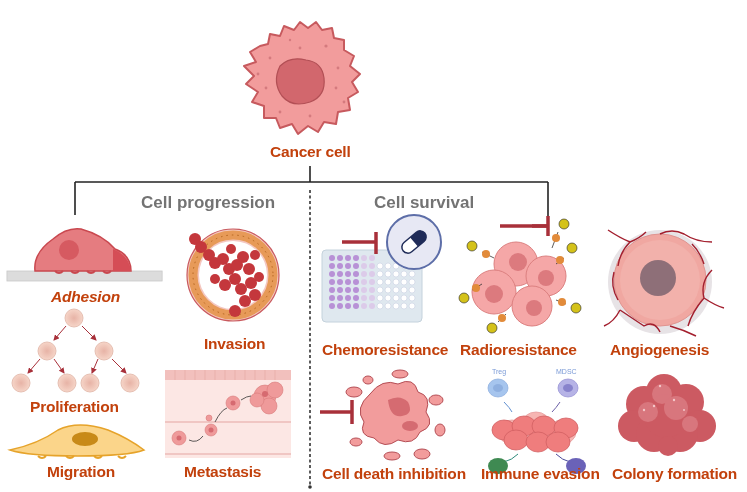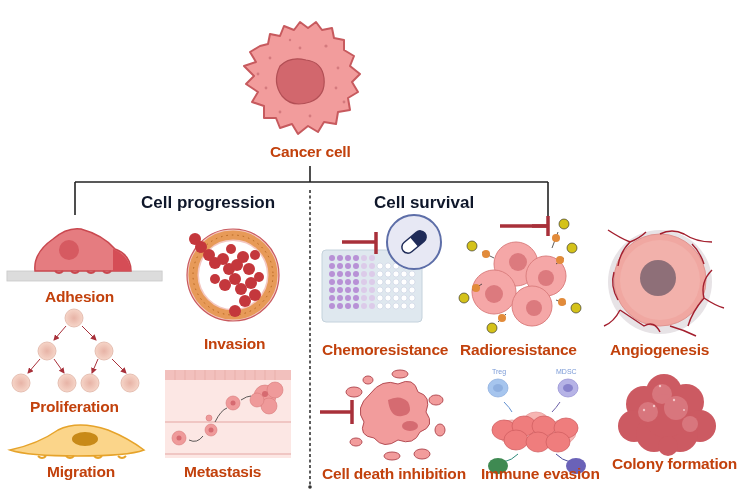--- a/index.html
+++ b/index.html
@@ -1,18 +1,18 @@
 <!DOCTYPE html>
 <html><head>
 <meta charset="utf-8">
 <style>
   html,body{margin:0;padding:0;background:#ffffff;}
   body{width:747px;height:492px;position:relative;overflow:hidden;font-family:"Liberation Sans",sans-serif;}
   .lbl{position:absolute;font-family:"Liberation Sans",sans-serif;font-weight:bold;color:#c2410c;font-size:15.5px;white-space:nowrap;letter-spacing:-0.2px;}
-  .sec{position:absolute;font-family:"Liberation Sans",sans-serif;font-weight:bold;color:#0f172a;font-size:17px;white-space:nowrap;}
+  .sec{position:absolute;font-family:"Liberation Sans",sans-serif;font-weight:bold;color:#737373;font-size:17px;white-space:nowrap;}
   .tiny{position:absolute;font-family:"Liberation Sans",sans-serif;font-size:7px;color:#7a9ad6;}
   svg{position:absolute;overflow:visible;}
 </style>
 </head>
 <body>
 
 <svg width="747" height="492" style="left:0;top:0;">
   <line x1="310" y1="166" x2="310" y2="182" stroke="#222" stroke-width="1.6"></line>
   <line x1="75" y1="182" x2="548" y2="182" stroke="#222" stroke-width="1.6"></line>
   <line x1="75" y1="182" x2="75" y2="215" stroke="#222" stroke-width="1.6"></line>
@@ -43,21 +43,21 @@
 <div class="sec" style="left:141px;top:193px;">Cell progression</div>
 <div class="sec" style="left:338px;top:193px;margin-left:36px;">Cell survival</div>
 
 <svg width="130" height="70" style="left:5px;top:215px;">
   <rect x="2" y="56" width="160" height="10" fill="#dcdcdc" stroke="#c8c8c8" stroke-width="0.8" transform="scale(0.97,1)"></rect>
   <path d="M30,56 Q28,38 48,24 Q62,12 76,14 Q98,20 110,34 Q126,40 126,56 Z" fill="#e57c80" stroke="#c9484f" stroke-width="1.5"></path>
   <path d="M108,34 Q124,40 126,56 L108,56 Z" fill="#d54d56"></path>
   <circle cx="64" cy="35" r="10" fill="#d65a61"></circle>
   <path d="M50,56 Q54,60 58,56 M66,56 Q70,60 74,56 M82,56 Q86,60 90,56 M98,56 Q102,60 106,56" stroke="#c9484f" stroke-width="2" fill="none"></path>
 </svg>
-<div class="lbl" style="left:45px;top:288px;">Adhesion</div>
+<div class="lbl" style="left:51px;top:288px;font-style:italic;">Adhesion</div>
 
 <svg width="150" height="90" style="left:8px;top:308px;">
   <defs>
     <radialGradient id="pc" cx="50%" cy="50%" r="50%">
       <stop offset="0%" stop-color="#e7b3a6"></stop>
         <stop offset="100%" stop-color="#f6d5c8"></stop>
     </radialGradient>
     <marker id="ar" markerWidth="6" markerHeight="6" refX="5" refY="3" orient="auto">
       <path d="M0,0 L6,3 L0,6 Z" fill="#a8303a"></path>
     </marker>
@@ -380,13 +380,13 @@
       <circle cx="76" cy="52" r="8"></circle>
   </g>
   <g fill="#f4c6c8">
       <circle cx="46" cy="14" r="1.2"></circle>
       <circle cx="40" cy="34" r="1.2"></circle>
       <circle cx="30" cy="38" r="1.2"></circle>
       <circle cx="60" cy="28" r="1.2"></circle>
       <circle cx="70" cy="38" r="1"></circle>
     </g>
 </svg>
-<div class="lbl" style="left:612px;top:455px;text-align:center;">Colony formation</div>
+<div class="lbl" style="left:612px;top:465px;text-align:center;">Colony formation</div>
 
 </body></html>

